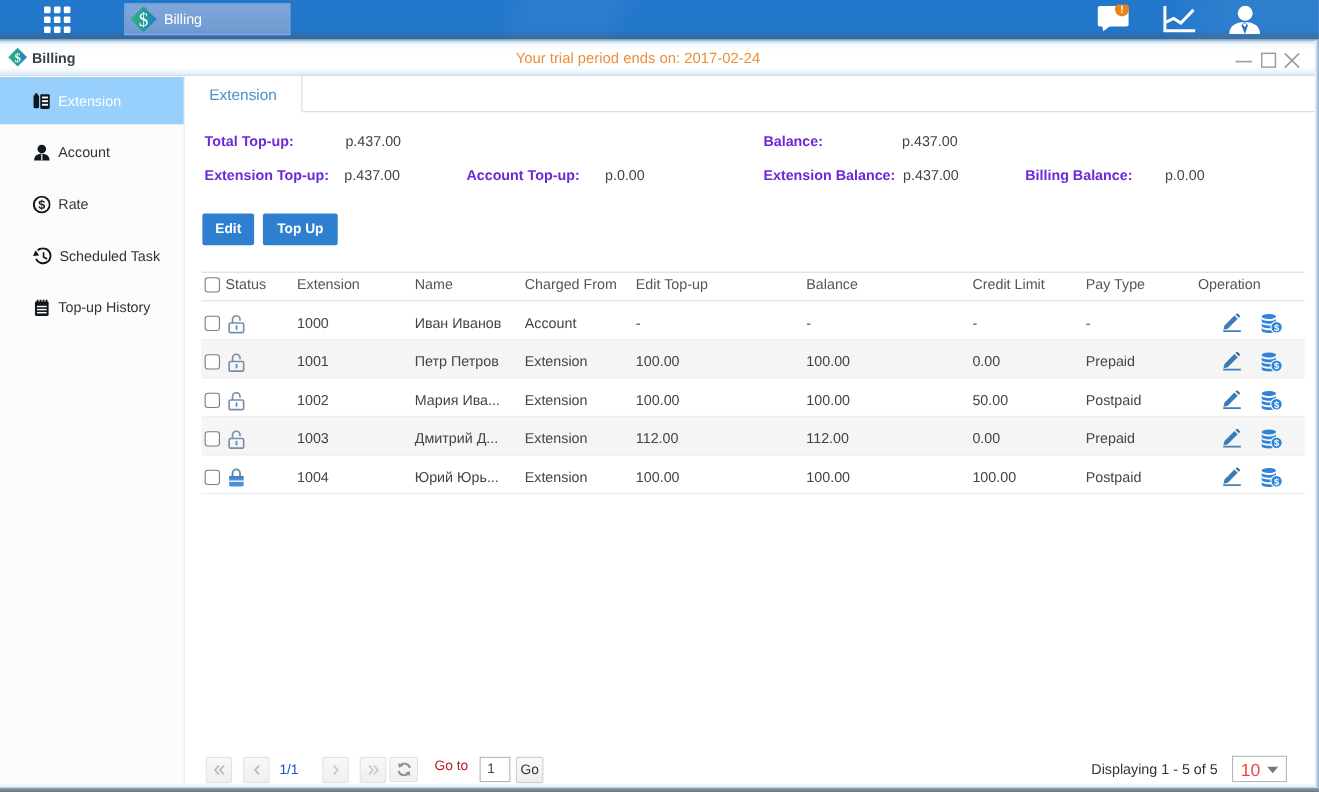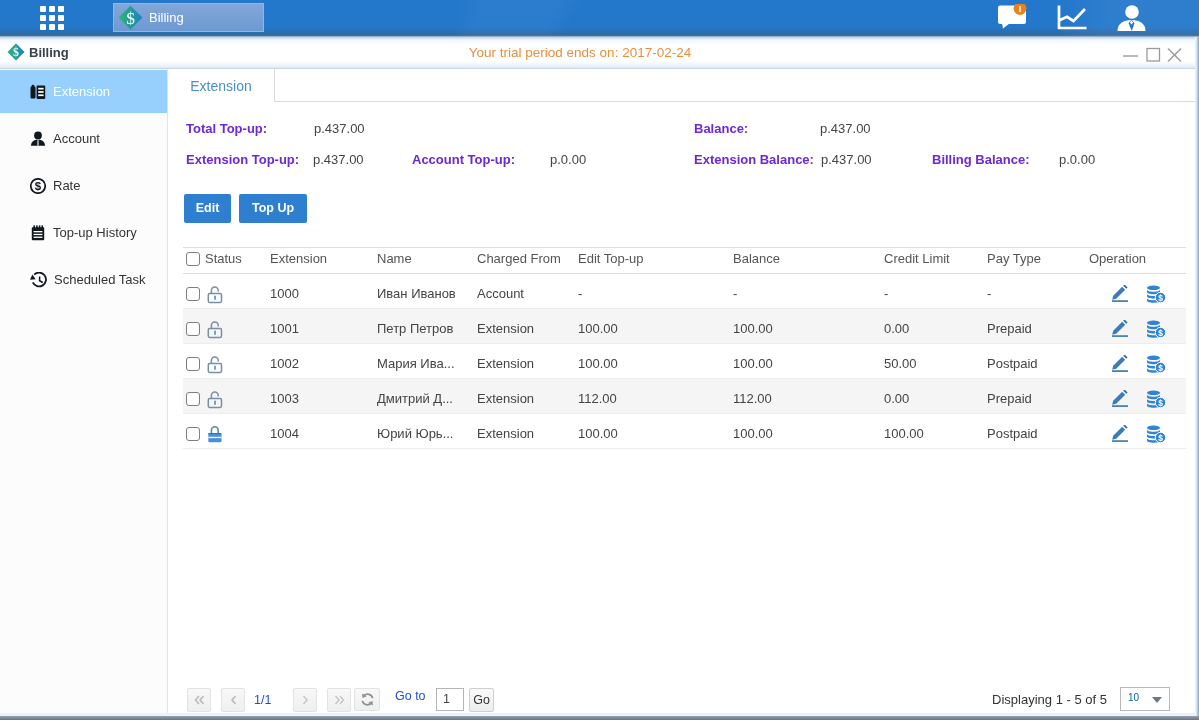--- a/index.html
+++ b/index.html
@@ -48,21 +48,21 @@
 .cb{display:inline-block;width:14px;height:14px;border:1.5px solid #7e7e7e;border-radius:3px;background:#fff;vertical-align:middle;}
 .ops{display:flex;justify-content:center;align-items:center;gap:17px;}
 .ops svg:first-child{margin-left:5px;}
 
 .pager{position:absolute;left:0px;top:687px;width:1199px;height:26px;font-size:12.5px;color:#444;}
 .pbtn{position:absolute;width:24px;height:24px;background:linear-gradient(180deg,#f8f8f8,#efefef);border:1px solid #e2e2e2;border-radius:2px;display:flex;align-items:center;justify-content:center;}
 .pinput{position:absolute;left:436px;top:1px;width:28px;height:23px;border:1px solid #b5b5b5;background:#fff;font-size:12.5px;padding-left:6px;line-height:21px;}
 .gobtn{position:absolute;left:469px;top:1px;width:25px;height:24px;background:linear-gradient(180deg,#fafafa,#ededed);border:1px solid #cfcfcf;border-radius:2px;text-align:center;line-height:22px;color:#333;}
 .disp{position:absolute;right:92px;top:5px;color:#333;font-size:13px;}
 .dd{position:absolute;left:1120px;top:0px;width:50px;height:24px;border:1px solid #b8b8b8;background:#fff;}
-.dd .n{position:absolute;left:7px;top:4px;font-size:10px;color:#0369a1;}
+.dd .n{position:absolute;left:7px;top:4px;font-size:16px;color:#ef4444;}
 .dd .ar{position:absolute;right:7px;top:9px;width:0;height:0;border-left:5.5px solid transparent;border-right:5.5px solid transparent;border-top:6px solid #6f7a82;}
 
 .strip1{position:absolute;left:0;top:713px;width:1199px;height:4px;background:#e9f3fa;}
 .strip2{position:absolute;left:0;top:716px;width:1199px;height:4px;background:linear-gradient(180deg,#97a2ac,#67737f);}
 .redge{position:absolute;right:0;top:37px;width:4px;height:679px;background:linear-gradient(90deg,#f2f7fb 0,#cddded 50%,#7e9fc1 100%);}
 </style>
 </head>
 <body>
 
 <div class="topbar">
@@ -157,55 +157,55 @@
       <span>Account</span>
     </div>
     <div class="mi">
       <svg width="16" height="16" viewBox="0 0 16 16">
         <circle cx="8" cy="8" r="7.2" fill="none" stroke="#10181e" stroke-width="1.7"></circle>
         <text x="8" y="12.2" font-size="11.5" font-weight="bold" fill="#10181e" text-anchor="middle" font-family="Liberation Sans,sans-serif">$</text>
       </svg>
       <span>Rate</span>
     </div>
     <div class="mi">
+      <svg width="17" height="16" viewBox="0 0 17 16">
+        <path d="M4.2,2.6 A6.9,6.9 0 1 1 2.8,10.4" fill="none" stroke="#10181e" stroke-width="1.8"></path>
+        <polygon points="0,7.8 5.6,7.2 2.4,2.6" fill="#10181e"></polygon>
+        <path d="M9.6,4.4 V8.7 L12.8,10.5" fill="none" stroke="#10181e" stroke-width="1.5"></path>
+      </svg>
+      <span>Scheduled Task</span>
+    </div>
+    <div class="mi">
       <svg width="16" height="16" viewBox="0 0 16 16">
         <rect x="1.8" y="2.2" width="12.4" height="13" rx="1" fill="#10181e"></rect>
         <rect x="3.4" y="0.4" width="1.6" height="3" fill="#10181e"></rect>
         <rect x="6.1" y="0.4" width="1.6" height="3" fill="#10181e"></rect>
         <rect x="8.8" y="0.4" width="1.6" height="3" fill="#10181e"></rect>
         <rect x="11.5" y="0.4" width="1.6" height="3" fill="#10181e"></rect>
         <rect x="3.6" y="6" width="8.8" height="1.3" fill="#fff"></rect>
         <rect x="3.6" y="8.8" width="8.8" height="1.3" fill="#fff"></rect>
         <rect x="3.6" y="11.6" width="8.8" height="1.3" fill="#fff"></rect>
       </svg>
       <span>Top-up History</span>
     </div>
-    <div class="mi">
-      <svg width="17" height="16" viewBox="0 0 17 16">
-        <path d="M4.2,2.6 A6.9,6.9 0 1 1 2.8,10.4" fill="none" stroke="#10181e" stroke-width="1.8"></path>
-        <polygon points="0,7.8 5.6,7.2 2.4,2.6" fill="#10181e"></polygon>
-        <path d="M9.6,4.4 V8.7 L12.8,10.5" fill="none" stroke="#10181e" stroke-width="1.5"></path>
-      </svg>
-      <span>Scheduled Task</span>
-    </div>
   </div>
 </div>
 
 <div class="content">
   <div class="tabline"></div>
   <div class="tab">Extension</div>
 
   <span class="lbl" style="left:18px;top:52px">Total Top-up:</span>
   <span class="val" style="left:146px;top:52px">p.437.00</span>
   <span class="lbl" style="left:526px;top:52px">Balance:</span>
   <span class="val" style="left:652px;top:52px">p.437.00</span>
 
   <span class="lbl" style="left:18px;top:83px">Extension Top-up:</span>
   <span class="val" style="left:145px;top:83px">p.437.00</span>
-  <span class="lbl" style="left:244px;top:83px">Account Top-up:</span>
+  <span class="lbl" style="left:256px;top:83px">Account Top-up:</span>
   <span class="val" style="left:382px;top:83px">p.0.00</span>
   <span class="lbl" style="left:526px;top:83px">Extension Balance:</span>
   <span class="val" style="left:653px;top:83px">p.437.00</span>
   <span class="lbl" style="left:764px;top:83px">Billing Balance:</span>
   <span class="val" style="left:891px;top:83px">p.0.00</span>
 
   <div class="btn" style="left:16px;top:125px;width:47px;">Edit</div>
   <div class="btn" style="left:71px;top:125px;width:68px;">Top Up</div>
 
   <div class="table">
@@ -429,21 +429,21 @@
       </svg>
     </div>
     <div class="pbtn" style="left:354px;top:1px;width:26px;height:23px">
       <svg width="13" height="13" viewBox="0 0 14 14">
       <path d="M12.5,5.5 A 5.5,5.5 0 0 0 3,3.2" stroke="#8b9298" stroke-width="2" fill="none"></path>
       <polygon points="1.1,0.6 1.6,5.4 6.2,3.5" fill="#8b9298"></polygon>
       <path d="M1.5,8.5 A 5.5,5.5 0 0 0 11,10.8" stroke="#8b9298" stroke-width="2" fill="none"></path>
       <polygon points="12.9,13.4 12.4,8.6 7.8,10.5" fill="#8b9298"></polygon>
     </svg>
     </div>
-    <span class="abs" style="left:395px;top:2px;color:#1d4ed8">Go to</span>
+    <span class="abs" style="left:395px;top:2px;color:#b91c1c">Go to</span>
     <div class="pinput">1</div>
     <div class="gobtn">Go</div>
     <span class="disp">Displaying 1 - 5 of 5</span>
     <div class="dd">
       <span class="n">10</span>
       <span class="ar"></span>
     </div>
   </div>
 <div class="strip1"></div>
 <div class="strip2"></div>

